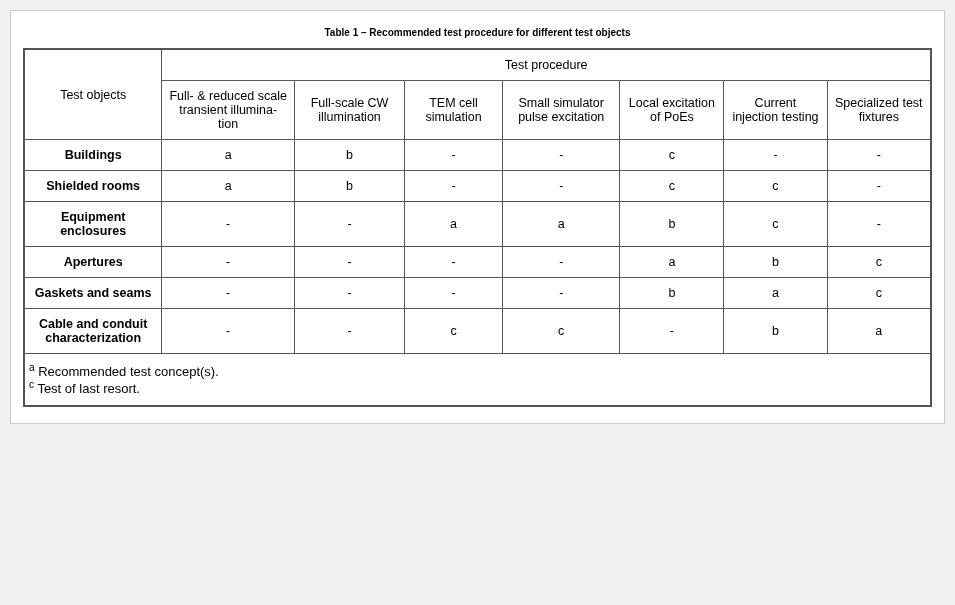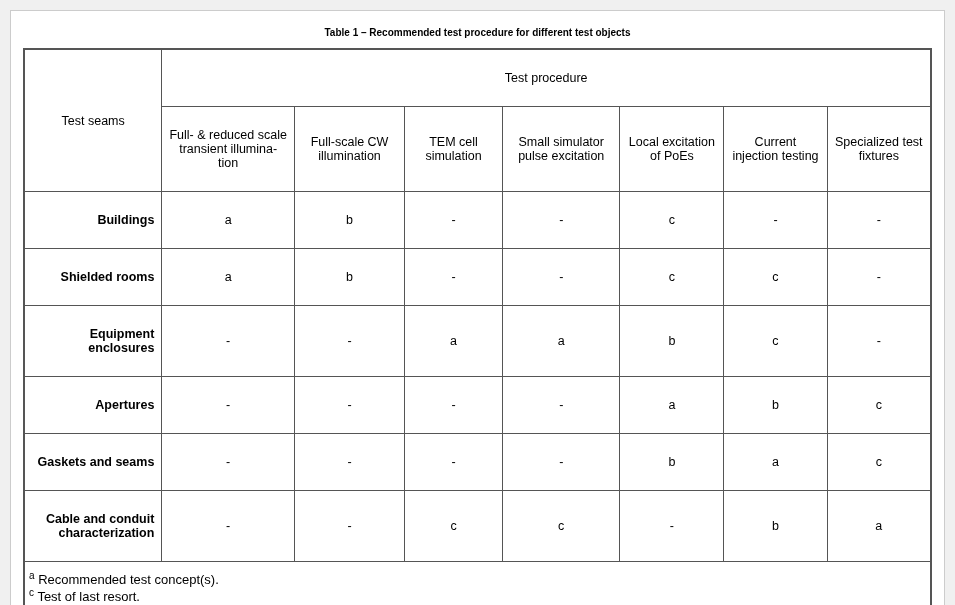--- a/index.html
+++ b/index.html
@@ -26,29 +26,29 @@
       font-size: 10px;
       margin-bottom: 10px;
     }
     table {
       width: 100%;
       border-collapse: collapse;
       font-size: 12.5px;
     }
     th, td {
       border: 1px solid #555;
-      padding: 21px 7px;
+      padding: 8px 7px;
       text-align: center;
       vertical-align: middle;
     }
     th {
       font-weight: normal;
     }
     td.test-object {
-      text-align: right;
+      text-align: center;
       font-weight: bold;
       vertical-align: middle;
     }
     .test-procedure-header {
       font-weight: normal;
       border-bottom: 1px solid #555;
     }
     sup {
       font-size: 10px;
     }
@@ -64,21 +64,21 @@
 </head>
 <body>
 
 <div class="page-container">
   <div class="table-title">Table 1 – Recommended test procedure for different test objects</div>
 
   <div class="outer-table-wrapper">
     <table>
       <thead>
         <tr>
-          <th rowspan="2" class="test-object-header" style="border-right:1px solid #555; min-width:110px;">Test seams</th>
+          <th rowspan="2" class="test-object-header" style="border-right:1px solid #555; min-width:110px;">Test objects</th>
           <th colspan="7" class="test-procedure-header">Test procedure</th>
         </tr>
         <tr>
           <th style="min-width:95px;">Full- &amp; reduced scale transient illumina-tion</th>
           <th style="min-width:95px;">Full-scale CW illumination</th>
           <th style="min-width:90px;">TEM cell simulation</th>
           <th style="min-width:95px;">Small simulator pulse excitation</th>
           <th style="min-width:90px;">Local excitation of PoEs</th>
           <th style="min-width:90px;">Current injection testing</th>
           <th style="min-width:90px;">Specialized test fixtures</th>

